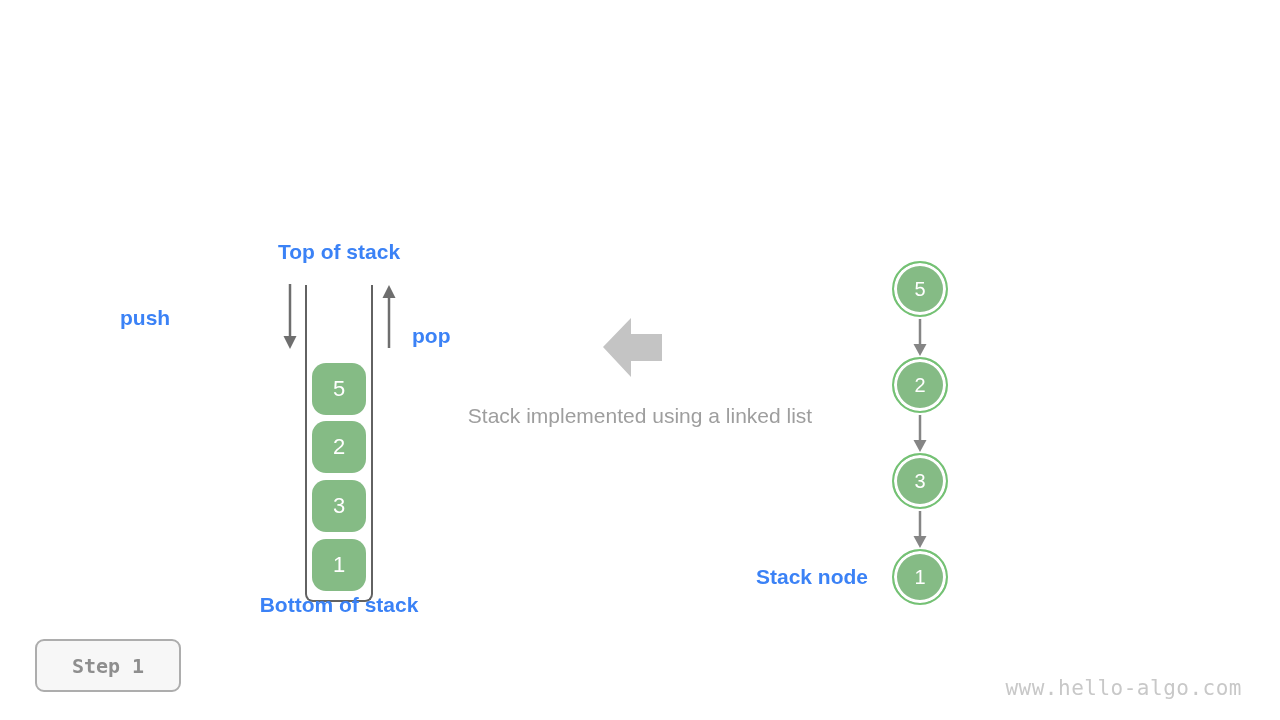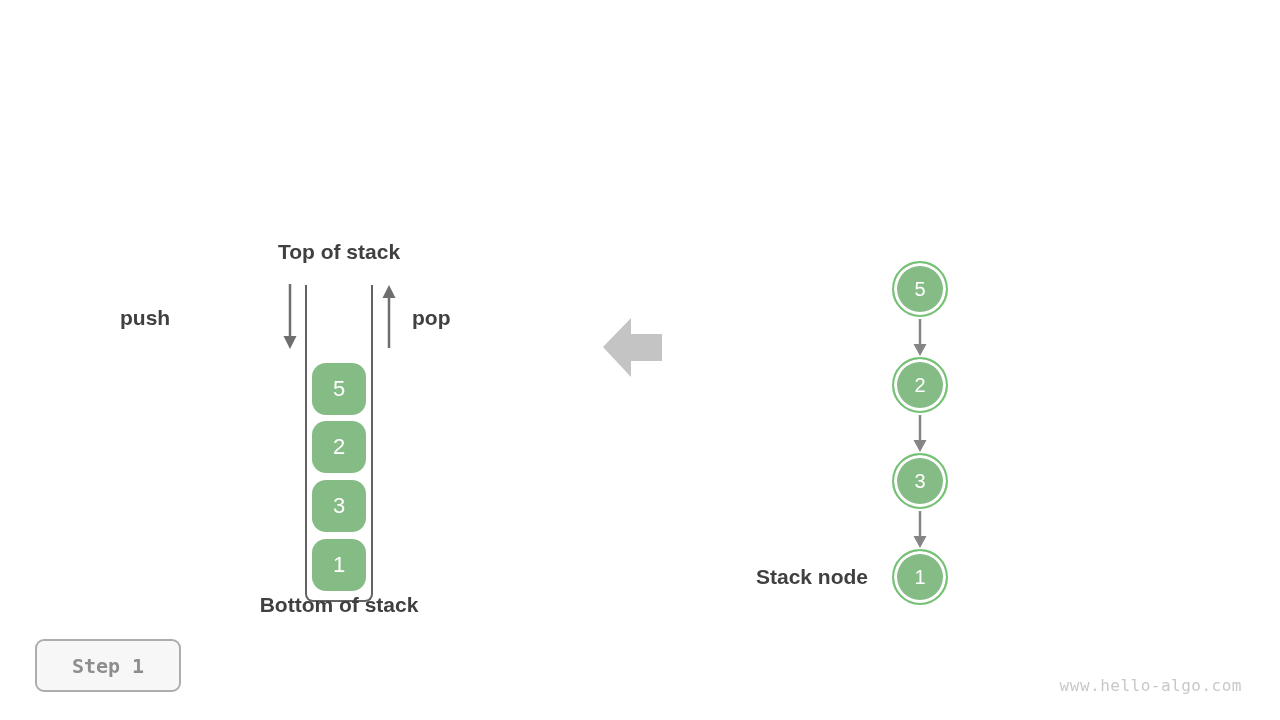--- a/index.html
+++ b/index.html
@@ -15,31 +15,31 @@
   .arrows-layer {
     position: absolute;
     left: 0; top: 0;
     width: 1280px; height: 720px;
     pointer-events: none;
   }
   .bold-label {
     position: absolute;
     font-size: 21px;
     font-weight: bold;
-    color: #404040;
+    color: #3b82f6;
     white-space: nowrap;
   }
   .center { text-align: center; }
   .rightalign { text-align: right; }
 
   
   .stack-top-label    { left: 239px; top: 240px; width: 200px; }
   .stack-bottom-label { left: 239px; top: 593px; width: 200px; text-align: center; }
   .push-label         { left: 120px; top: 306px; width: 150px; text-align: left; }
-  .pop-label          { left: 412px; top: 306px; width: 150px; }
+  .pop-label          { left: 412px; top: 324px; width: 150px; }
 
   .stack-container {
     position: absolute;
     left: 305px; top: 285px;
     width: 68px; height: 317px;
     border-left: 2px solid #626262;
     border-right: 2px solid #626262;
     border-bottom: 2px solid #626262;
     border-radius: 0 0 8px 8px;
     background: #ffffff;
@@ -110,21 +110,21 @@
     font-weight: bold;
     font-size: 20px;
     color: #8e8e8e;
   }
 
   
   .watermark {
     position: absolute;
     right: 38px; top: 676px;
     font-family: "DejaVu Sans Mono", monospace;
-    font-size: 16px;
+    font-size: 21px;
     color: #c8c8c8;
     letter-spacing: 0.5px;
   }
 </style>
 </head>
 <body>
 
 <div class="canvas">
 
   <svg class="arrows-layer" viewBox="0 0 1280 720">
@@ -163,20 +163,21 @@
 
   <div class="stack-container">
     <div class="stack-box">5</div>
     <div class="stack-box">2</div>
     <div class="stack-box">3</div>
     <div class="stack-box">1</div>
   </div>
 
   <div class="bold-label center stack-bottom-label">Bottom of stack</div>
 
+  <div class="caption">Stack implemented using a linked list</div>
 
   <div class="bold-label rightalign tail-label">Stack node</div>
 
   <div class="ll-node ll-node-1">5</div>
   <div class="ll-node ll-node-2">2</div>
   <div class="ll-node ll-node-3">3</div>
   <div class="ll-node ll-node-4">1</div>
 
   <div class="step-badge">Step 1</div>
 

